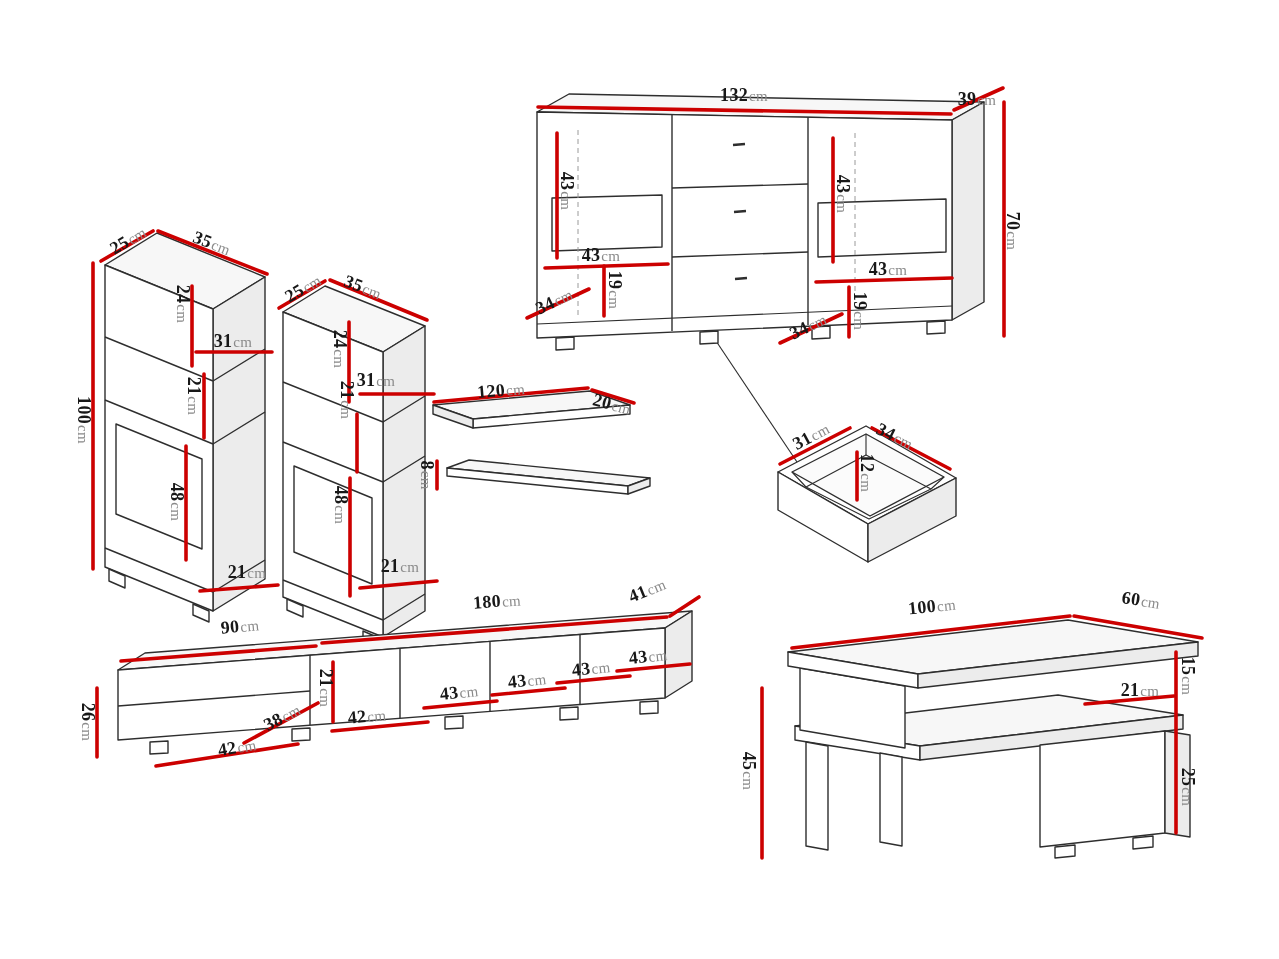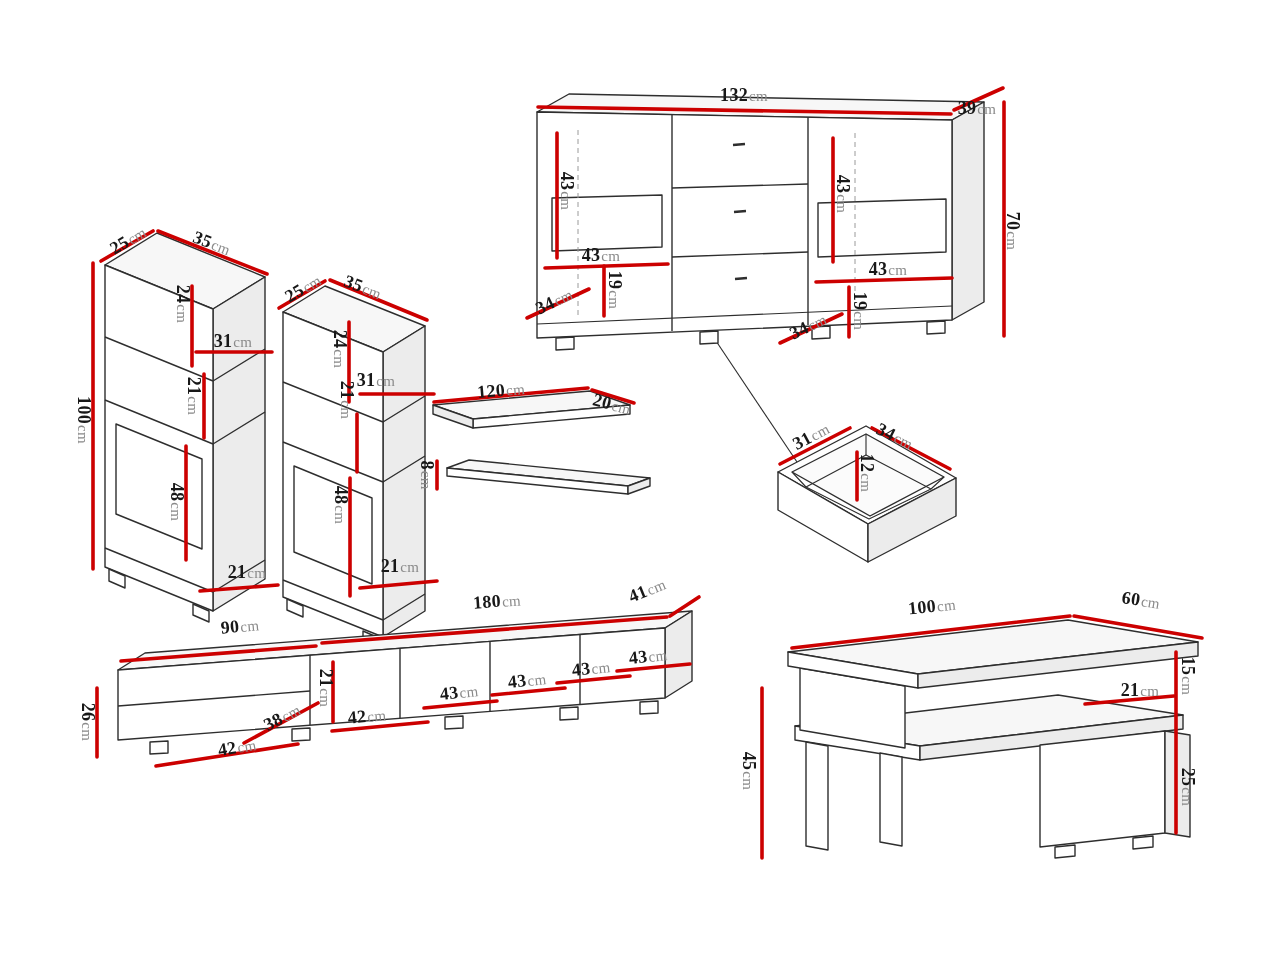--- a/index.html
+++ b/index.html
@@ -158,21 +158,21 @@
 
     <path d="M792,648 L1070,616"></path>
     <path d="M1074,616 L1202,638"></path>
     <path d="M762,688 L762,858"></path>
     <path d="M1176,652 L1176,833"></path>
     <path d="M1085,704 L1174,696"></path>
   </g>
 </svg>
 
 <div class="dim" style="left:744px;top:95px"><span class="v">132</span><span class="u">cm</span></div>
-<div class="dim" style="left:977px;top:108px"><span class="v">39</span><span class="u">cm</span></div>
+<div class="dim" style="left:977px;top:99px"><span class="v">39</span><span class="u">cm</span></div>
 <div class="dim" style="left:1013px;top:231px;transform:translate(-50%,-50%) rotate(90deg)"><span class="v">70</span><span class="u">cm</span></div>
 <div class="dim" style="left:567px;top:191px;transform:translate(-50%,-50%) rotate(90deg)"><span class="v">43</span><span class="u">cm</span></div>
 <div class="dim" style="left:843px;top:194px;transform:translate(-50%,-50%) rotate(90deg)"><span class="v">43</span><span class="u">cm</span></div>
 <div class="dim" style="left:601px;top:255px"><span class="v">43</span><span class="u">cm</span></div>
 <div class="dim" style="left:888px;top:269px"><span class="v">43</span><span class="u">cm</span></div>
 <div class="dim" style="left:615px;top:290px;transform:translate(-50%,-50%) rotate(90deg)"><span class="v">19</span><span class="u">cm</span></div>
 <div class="dim" style="left:860px;top:311px;transform:translate(-50%,-50%) rotate(90deg)"><span class="v">19</span><span class="u">cm</span></div>
 <div class="dim" style="left:554px;top:301px;transform:translate(-50%,-50%) rotate(-26deg)"><span class="v">34</span><span class="u">cm</span></div>
 <div class="dim" style="left:808px;top:326px;transform:translate(-50%,-50%) rotate(-26deg)"><span class="v">34</span><span class="u">cm</span></div>
 

